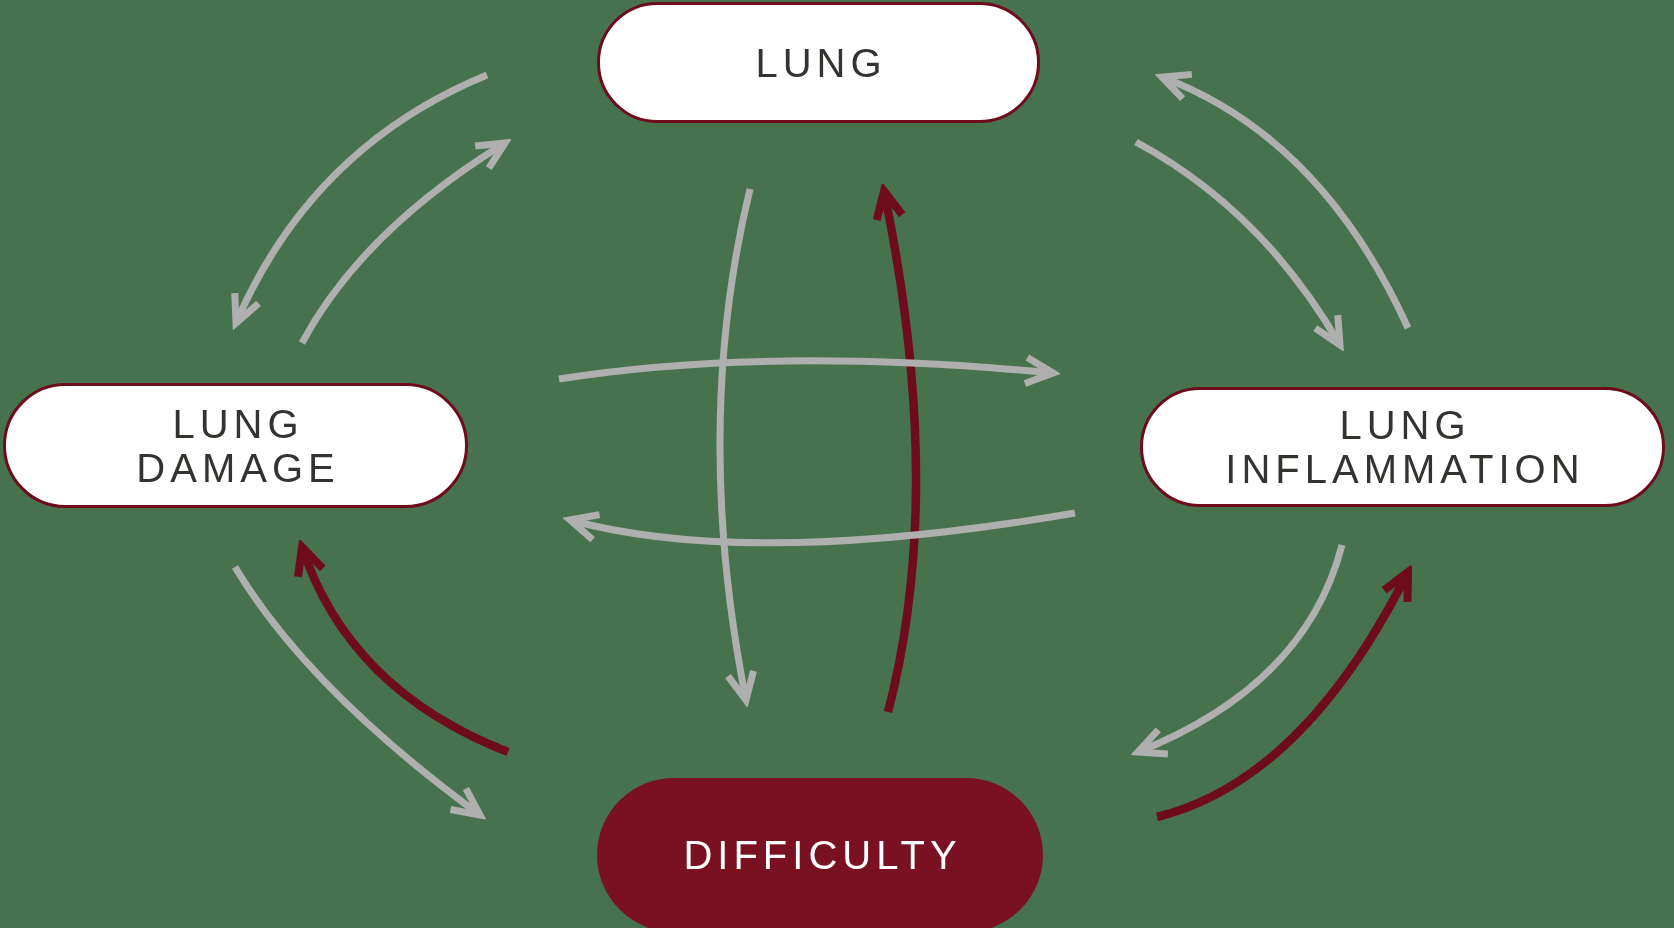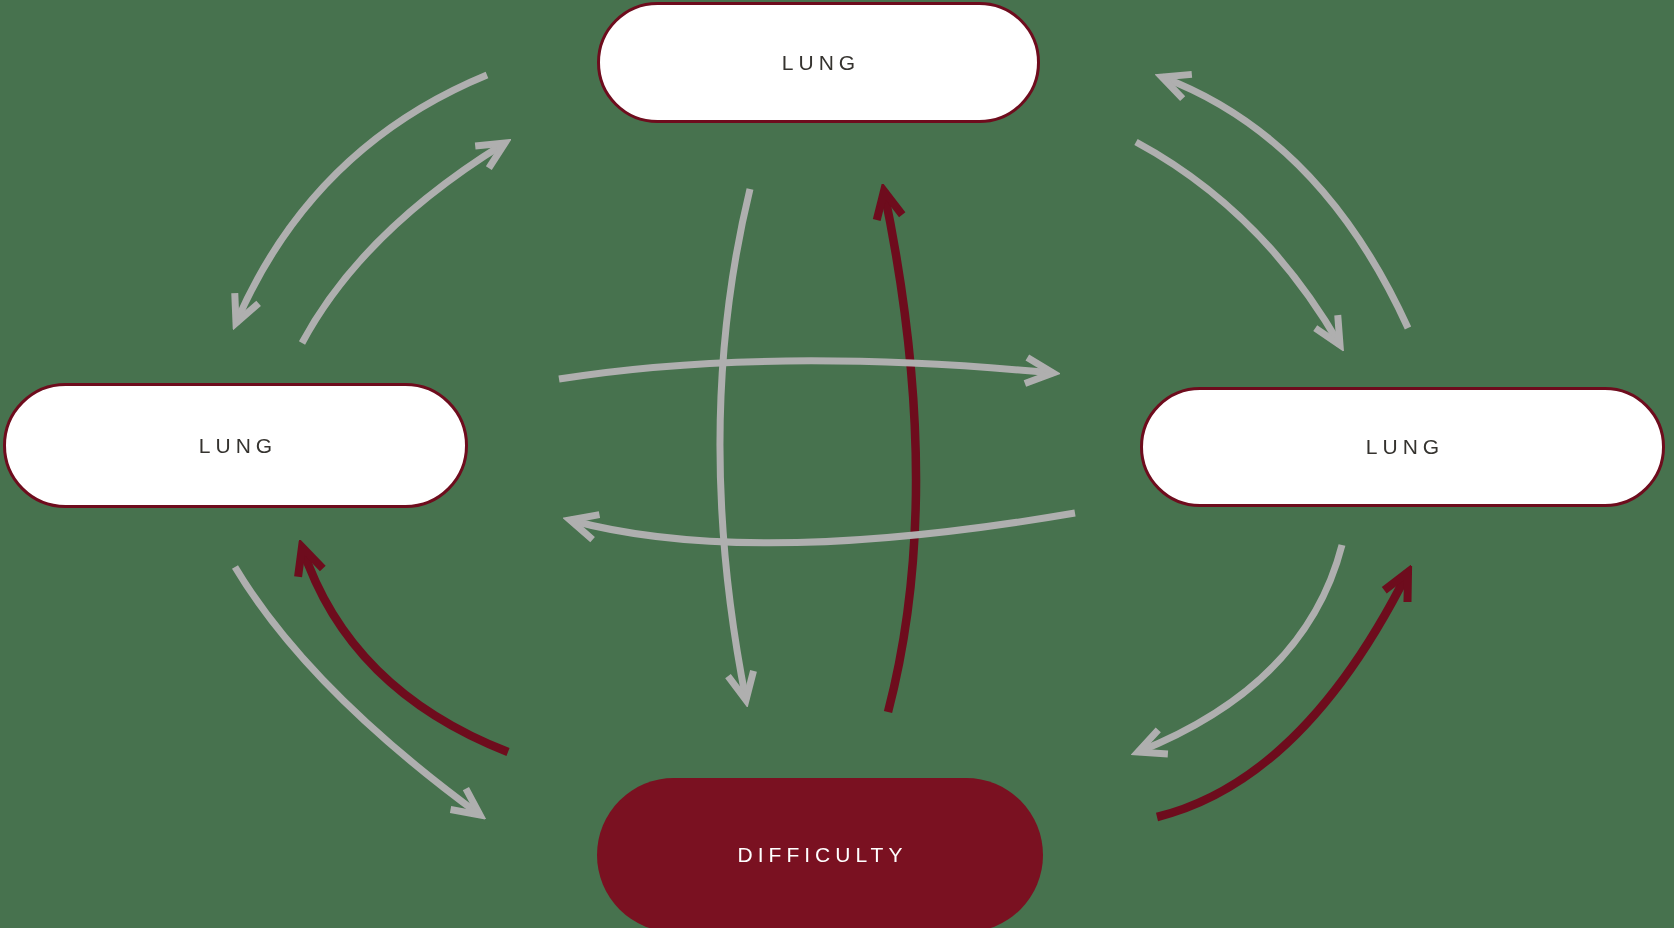--- a/index.html
+++ b/index.html
@@ -23,21 +23,21 @@
   .node {
     position: absolute;
     box-sizing: border-box;
     display: flex;
     flex-direction: column;
     align-items: center;
     justify-content: center;
     text-align: center;
     text-transform: uppercase;
     letter-spacing: 5px;
-    font-size: 21px;
+    font-size: 40px;
     line-height: 44px;
     font-weight: 400;
   }
   .node span { display: block; padding-left: 5px;  }
   .node.outline {
     background: #FFFFFF;
     border: 3px solid #6E0C1D;
     color: #35332F;
   }
   .node.filled {
@@ -83,23 +83,25 @@
     <path class="arrow gray" d="M 559 379 Q 766 346 1053 373" marker-end="url(#headGray)"></path>
     <path class="arrow gray" d="M 1075 513 Q 749 569 570 520" marker-end="url(#headGray)"></path>
   </svg>
 
   <div class="node outline node-infection">
     <span>LUNG</span>
   </div>
 
   <div class="node outline node-damage">
     <span>LUNG</span>
+    <span>DAMAGE</span>
   </div>
 
   <div class="node outline node-inflammation">
     <span>LUNG</span>
+    <span>INFLAMMATION</span>
   </div>
 
   <div class="node filled node-mucus">
     <span>DIFFICULTY</span>
   </div>
 
 </div>
 
 </body></html>

